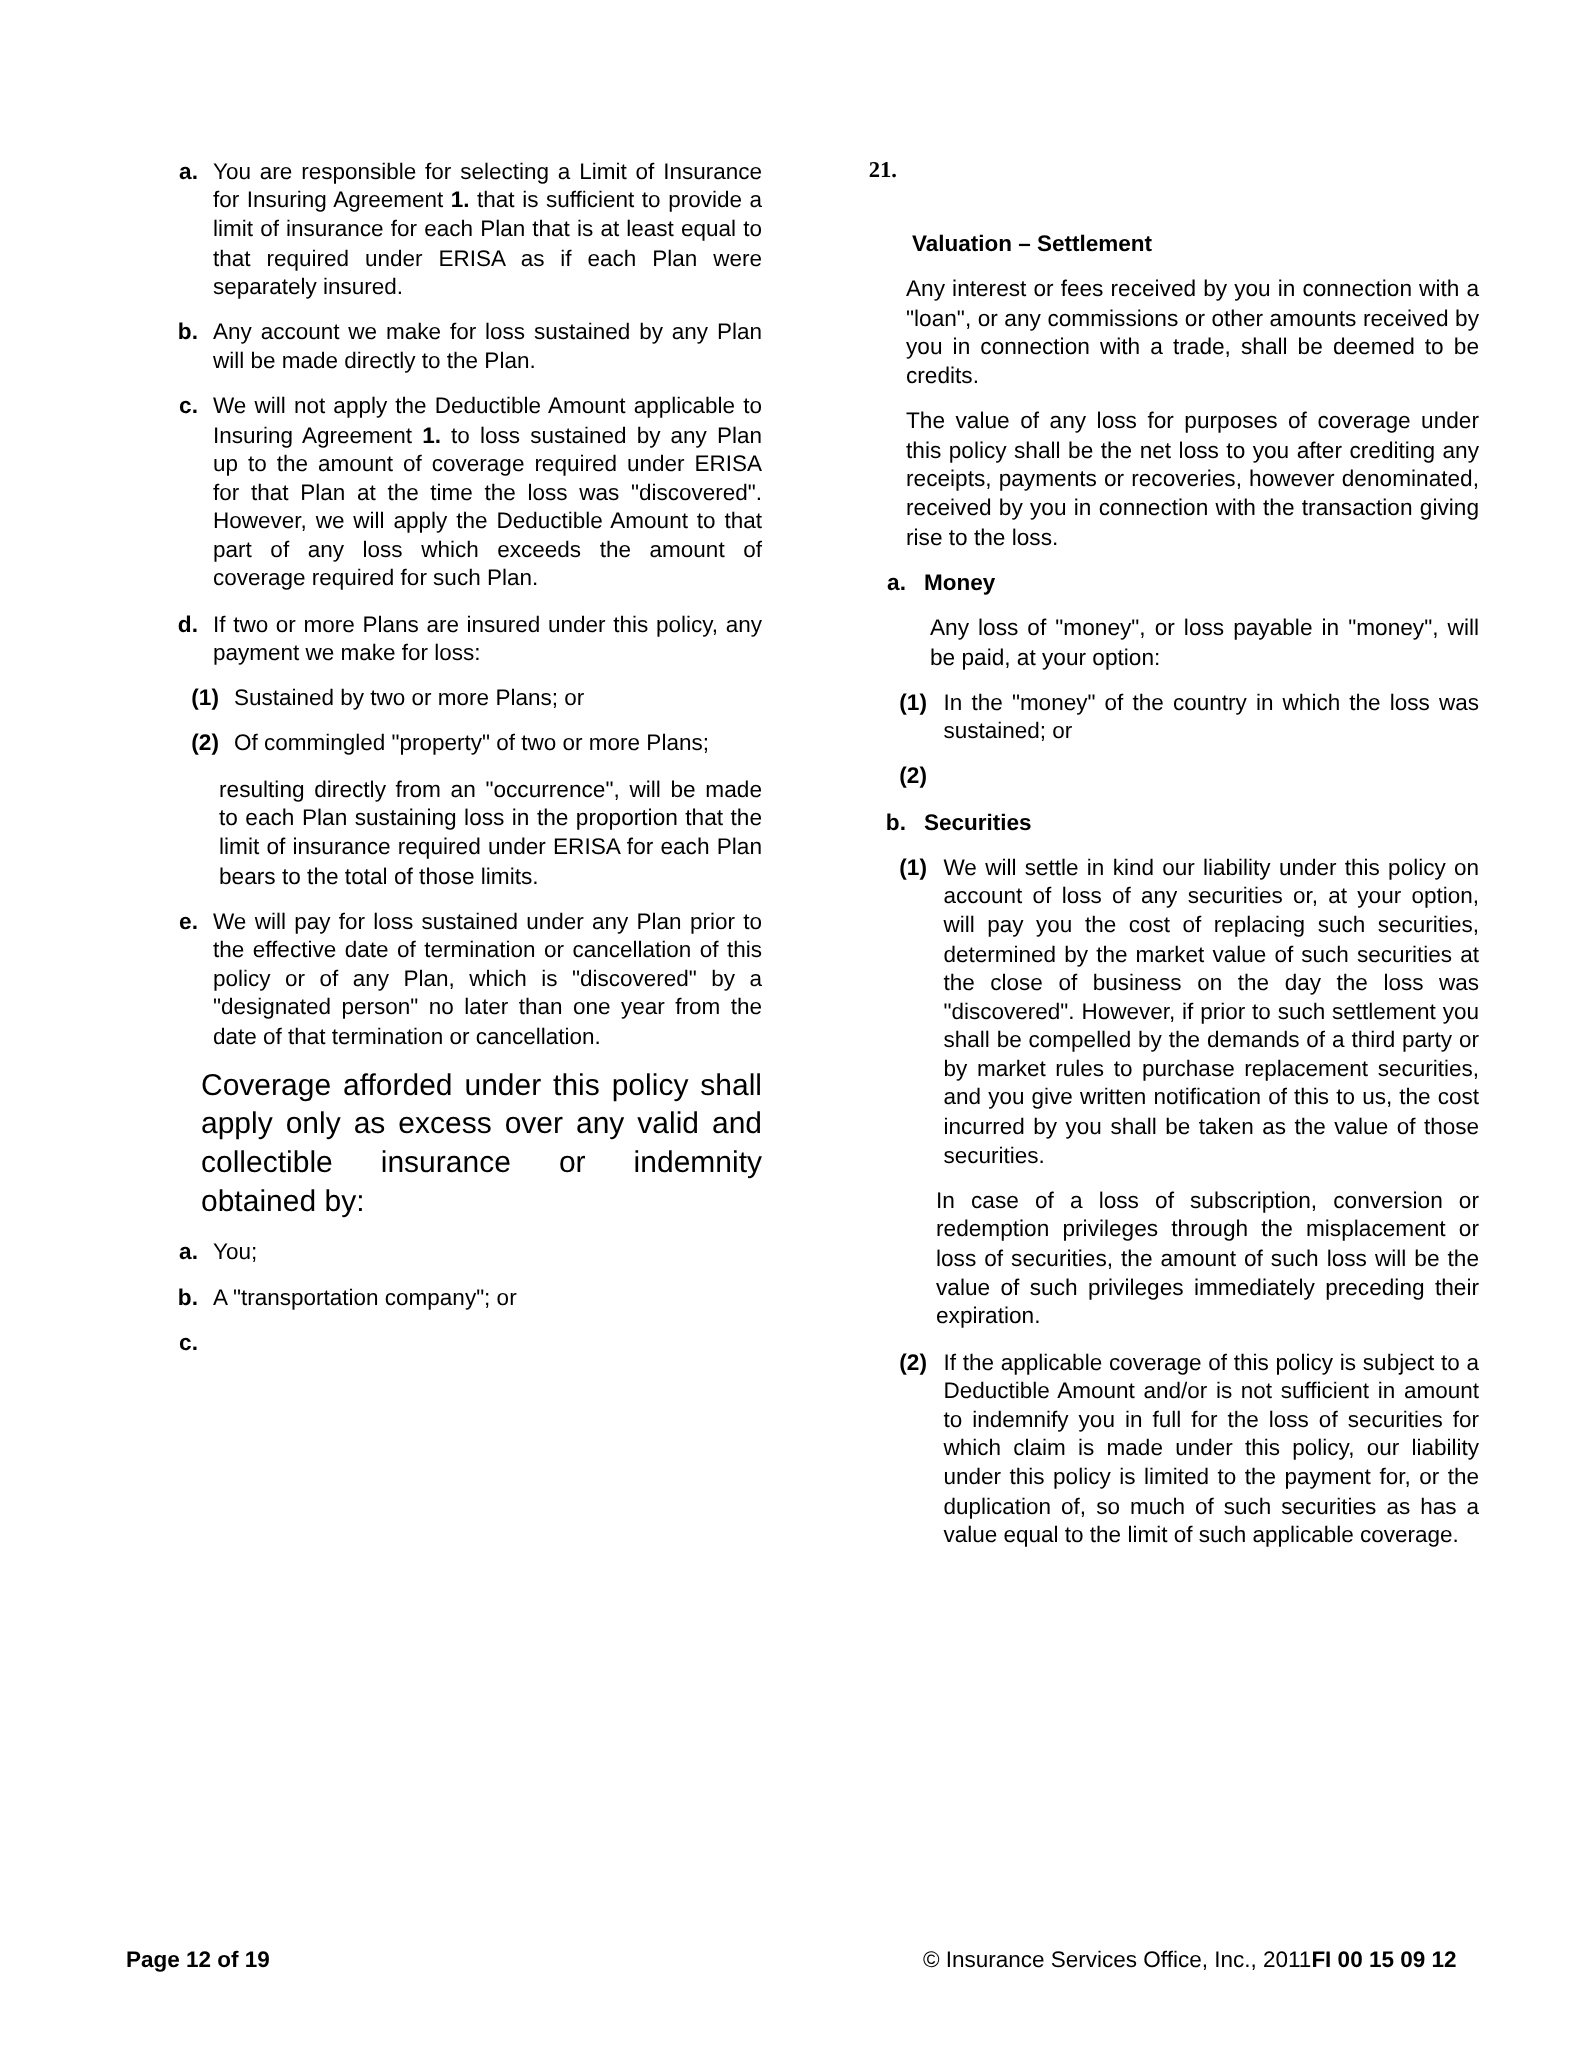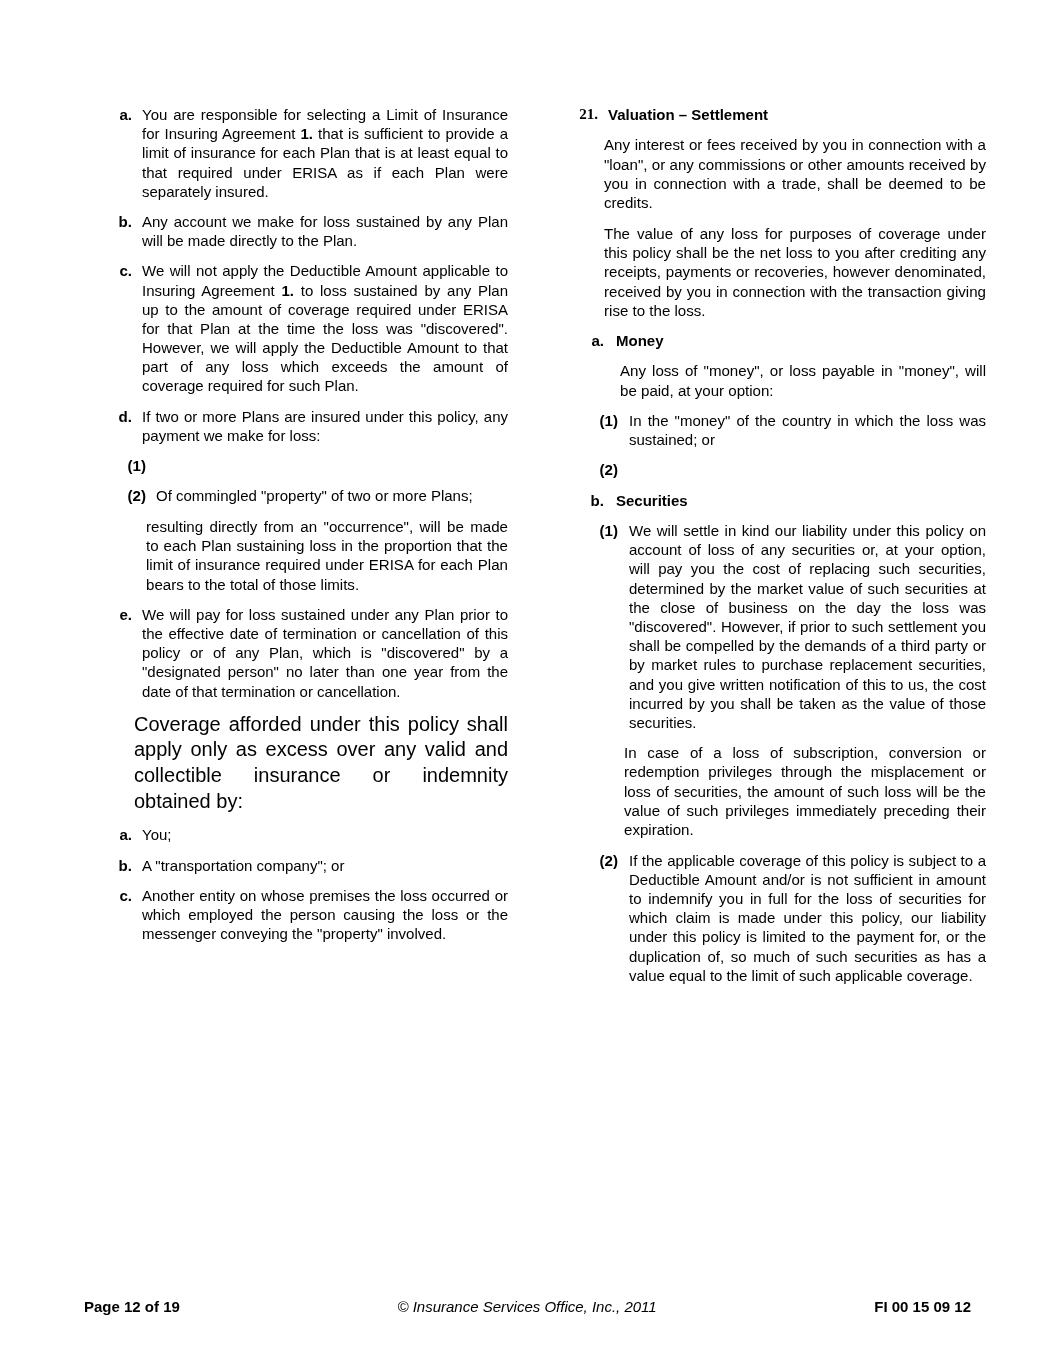--- a/index.html
+++ b/index.html
@@ -83,45 +83,44 @@
     padding-left: 42px;
     font-size: 15.1px;
     line-height: 1.28;
     text-align: justify;
     margin: 0 0 11px 0;
   }
   b, .b { font-weight: bold; }
 
   
   .r-lvl-num .mark { width: 36px; font-family: Liberation Serif, serif; }
-  .r-lvl-num .body { padding-left: 10px; }
+  .r-lvl-num .body { padding-left: 10px; margin-top: 48px; }
   .r-lvl-a .mark { width: 26px; padding-left: 16px; }
   .r-lvl-a .body { padding-left: 12px; }
   .r-lvl-paren .mark { width: 26px; padding-left: 30px; }
   .r-lvl-paren .body { padding-left: 11px; }
 
   .heading-body { font-weight: bold; }
 
   .footer {
     position: absolute;
     left: 84px;
     right: 84px;
     bottom: 50px;
     display: flex;
     align-items: baseline;
     font-size: 15px;
     font-weight: bold;
   }
   .footer .left { flex: 0 0 auto; }
   .footer .center {
     flex: 1 1 auto;
-    text-align: center;
+    text-align: right;
     font-weight: normal;
     font-size: 15px;
-    font-style: italic;
   }
   .footer .right { flex: 0 0 auto; }
 </style>
 </head>
 <body>
 
 <div class="page">
   <div class="columns">
     <div class="col" id="left-col">
         <div class="blk lvl-a">
@@ -135,20 +134,21 @@
         <div class="blk lvl-a">
           <div class="mark">c.</div>
           <div class="body"><span>We will not apply the Deductible Amount applicable to Insuring Agreement </span><span class="b">1.</span><span> to loss sustained by any Plan up to the amount of coverage required under ERISA for that Plan at the time the loss was "discovered". However, we will apply the Deductible Amount to that part of any loss which exceeds the amount of coverage required for such Plan.</span></div>
         </div>
         <div class="blk lvl-a">
           <div class="mark">d.</div>
           <div class="body"><span>If two or more Plans are insured under this policy, any payment we make for loss:</span></div>
         </div>
         <div class="blk lvl-paren">
           <div class="mark">(1)</div>
+          <div class="body"><span>Sustained by two or more Plans; or</span></div>
         </div>
         <div class="blk lvl-paren">
           <div class="mark">(2)</div>
           <div class="body"><span>Of commingled "property" of two or more Plans;</span></div>
         </div>
         <div class="plain-indent"><span>resulting directly from an "occurrence", will be made to each Plan sustaining loss in the proportion that the limit of insurance required under ERISA for each Plan bears to the total of those limits.</span></div>
         <div class="blk lvl-a">
           <div class="mark">e.</div>
           <div class="body"><span>We will pay for loss sustained under any Plan prior to the effective date of termination or cancellation of this policy or of any Plan, which is "discovered" by a "designated person" no later than one year from the date of that termination or cancellation.</span></div>
         </div>
@@ -156,21 +156,20 @@
         <div class="blk lvl-a">
           <div class="mark">a.</div>
           <div class="body"><span>You;</span></div>
         </div>
         <div class="blk lvl-a">
           <div class="mark">b.</div>
           <div class="body"><span>A "transportation company"; or</span></div>
         </div>
         <div class="blk lvl-a">
           <div class="mark">c.</div>
-          <div class="body"><span>Another entity on whose premises the loss occurred or which employed the person causing the loss or the messenger conveying the "property" involved.</span></div>
         </div>
       </div>
     <div class="col" id="right-col">
         <div class="blk r-lvl-num">
           <div class="mark">21.</div>
           <div class="body heading-body"><span class="b">Valuation – Settlement</span></div>
         </div>
         <div class="sec-body-r"><span>Any interest or fees received by you in connection with a "loan", or any commissions or other amounts received by you in connection with a trade, shall be deemed to be credits.</span></div>
         <div class="sec-body-r"><span>The value of any loss for purposes of coverage under this policy shall be the net loss to you after crediting any receipts, payments or recoveries, however denominated, received by you in connection with the transaction giving rise to the loss.</span></div>
         <div class="blk r-lvl-a">

